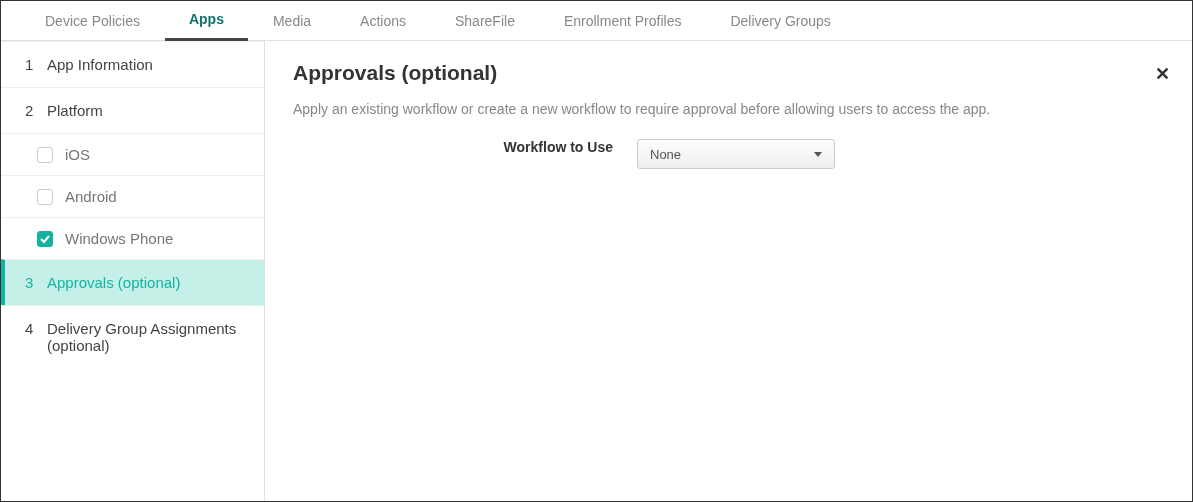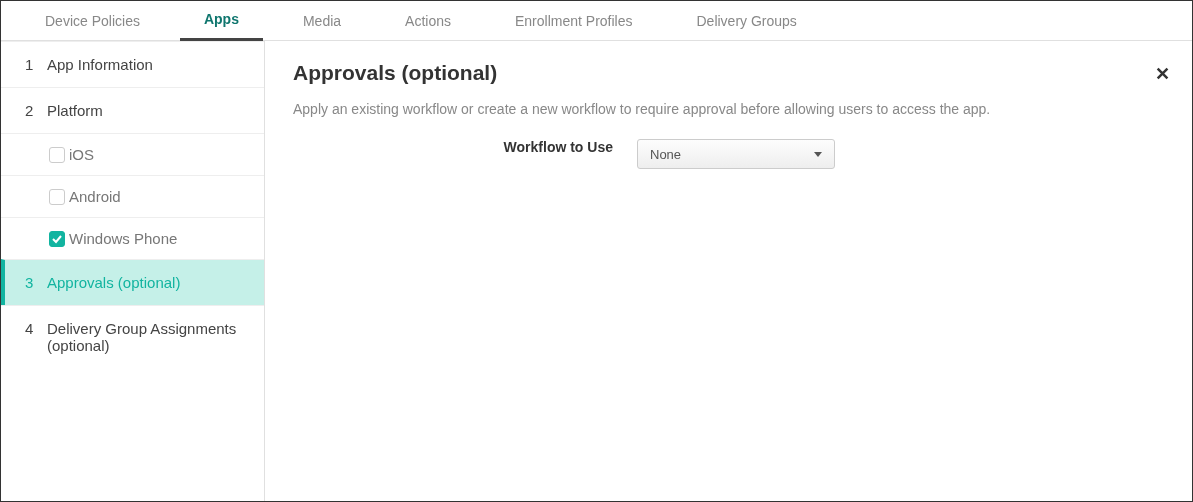--- a/index.html
+++ b/index.html
@@ -12,21 +12,21 @@
     height: 502px;
     border: 1px solid #333;
     overflow: hidden;
   }
   .top-tabs {
     display: flex;
     align-items: center;
     height: 40px;
     border-bottom: 1px solid #e0e0e0;
     padding: 0 20px;
-    gap: 16px;
+    gap: 1px;
   }
   .top-tab {
     padding: 0 24px;
     line-height: 40px;
     color: #888;
     cursor: pointer;
     font-size: 14px;
   }
   .top-tab.active {
     color: #0f766e;
@@ -68,25 +68,25 @@
     background: #c5f0e8;
     border-left: 4px solid #12b4a0;
     padding-left: 20px;
     color: #12b4a0;
   }
   .step.selected .step-num,
   .step.selected .step-label {
     color: #12b4a0;
   }
   .sub {
-    padding: 12px 24px 12px 48px;
+    padding: 12px 24px 12px 36px;
     border-top: 1px solid #eee;
     display: flex;
     align-items: center;
-    gap: 4px;
+    gap: 12px;
     color: #777;
     font-size: 15px;
     cursor: pointer;
   }
   .chk {
     width: 16px;
     height: 16px;
     border: 1px solid #ccc;
     border-radius: 3px;
     background: #fff;
@@ -161,20 +161,21 @@
   }
 </style>
 </head>
 <body>
 
 <div class="top-tabs">
   <div class="top-tab">Device Policies</div>
   <div class="top-tab active">Apps</div>
   <div class="top-tab">Media</div>
   <div class="top-tab">Actions</div>
+  <div class="top-tab">ShareFile</div>
   <div class="top-tab">Enrollment Profiles</div>
   <div class="top-tab">Delivery Groups</div>
 </div>
 
 <div class="main-area">
 
   <div class="sidebar">
 
     <div class="step">
       <span class="step-num">1</span>

